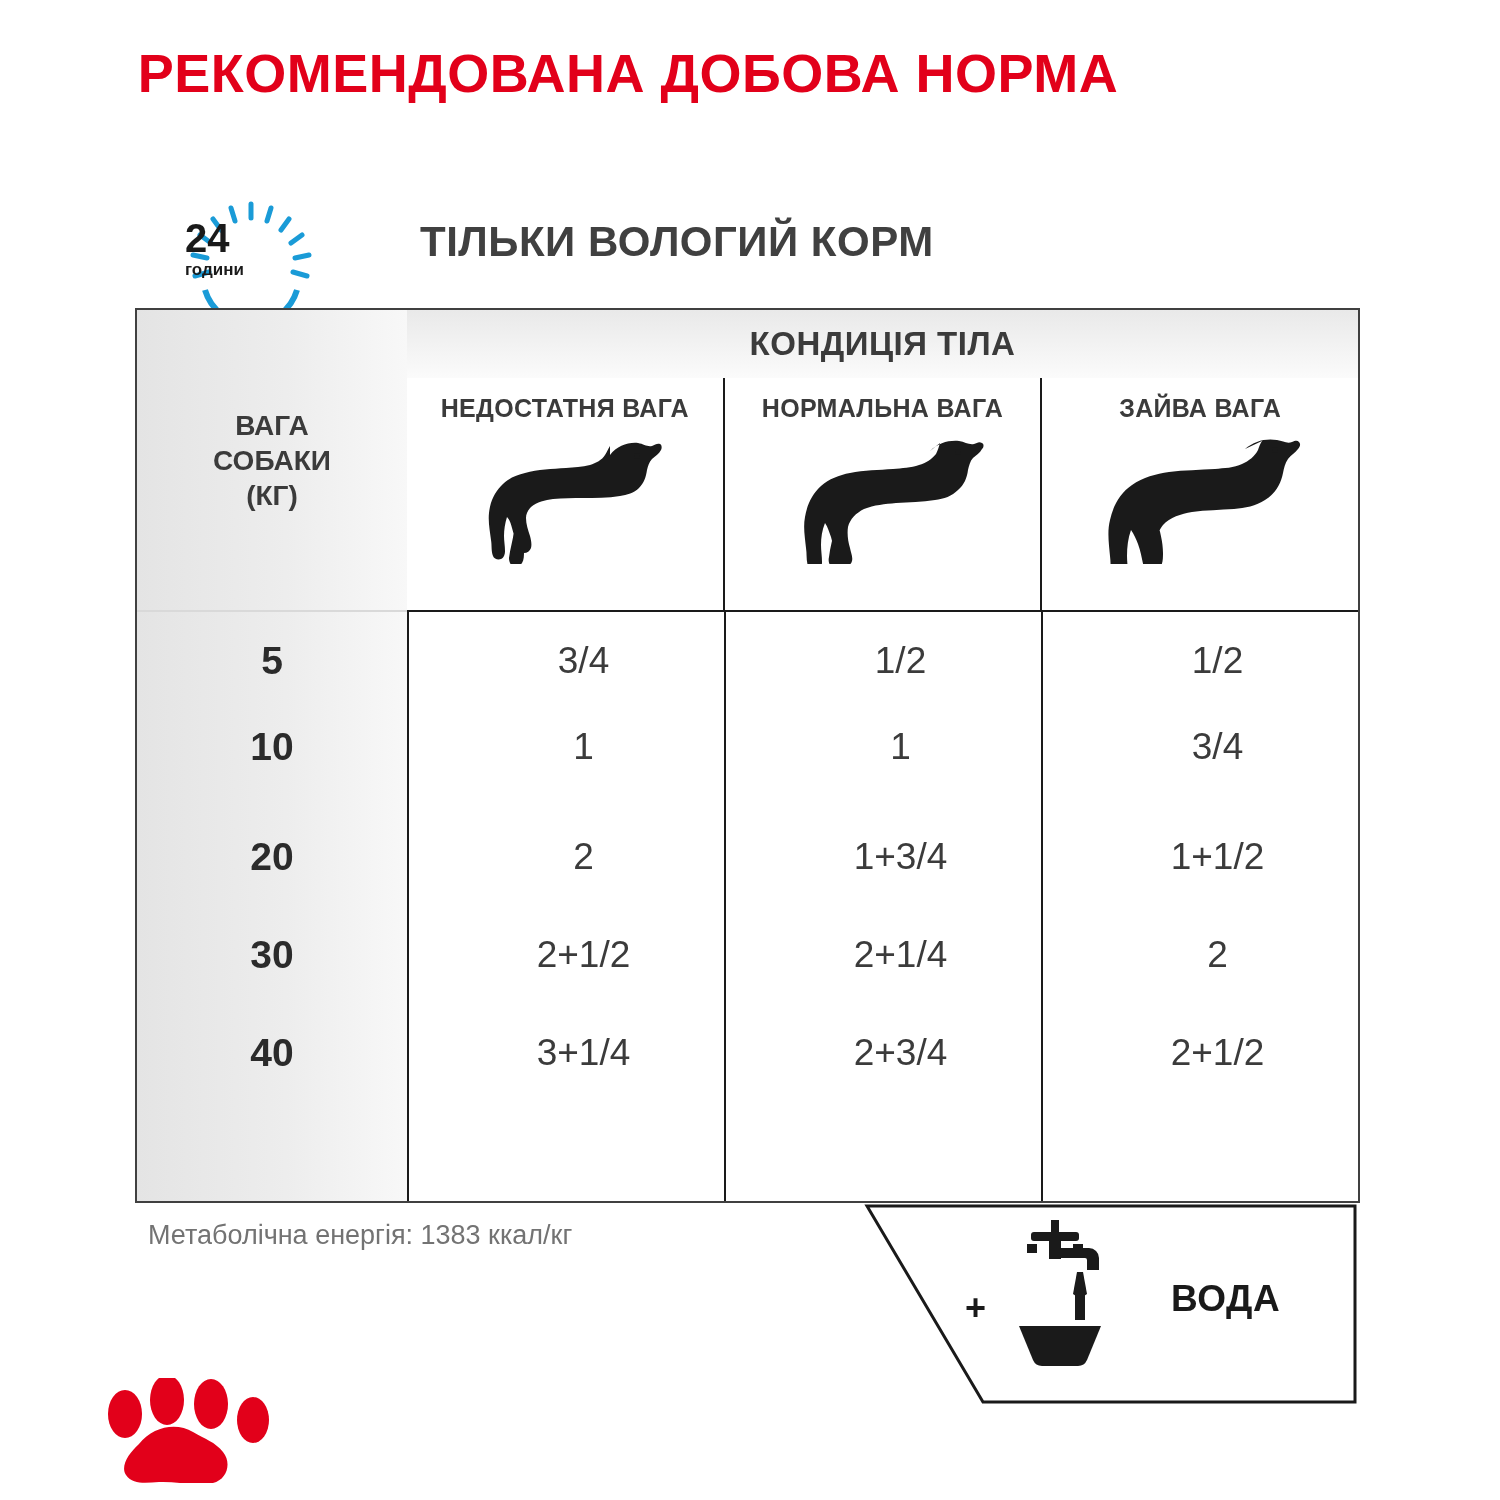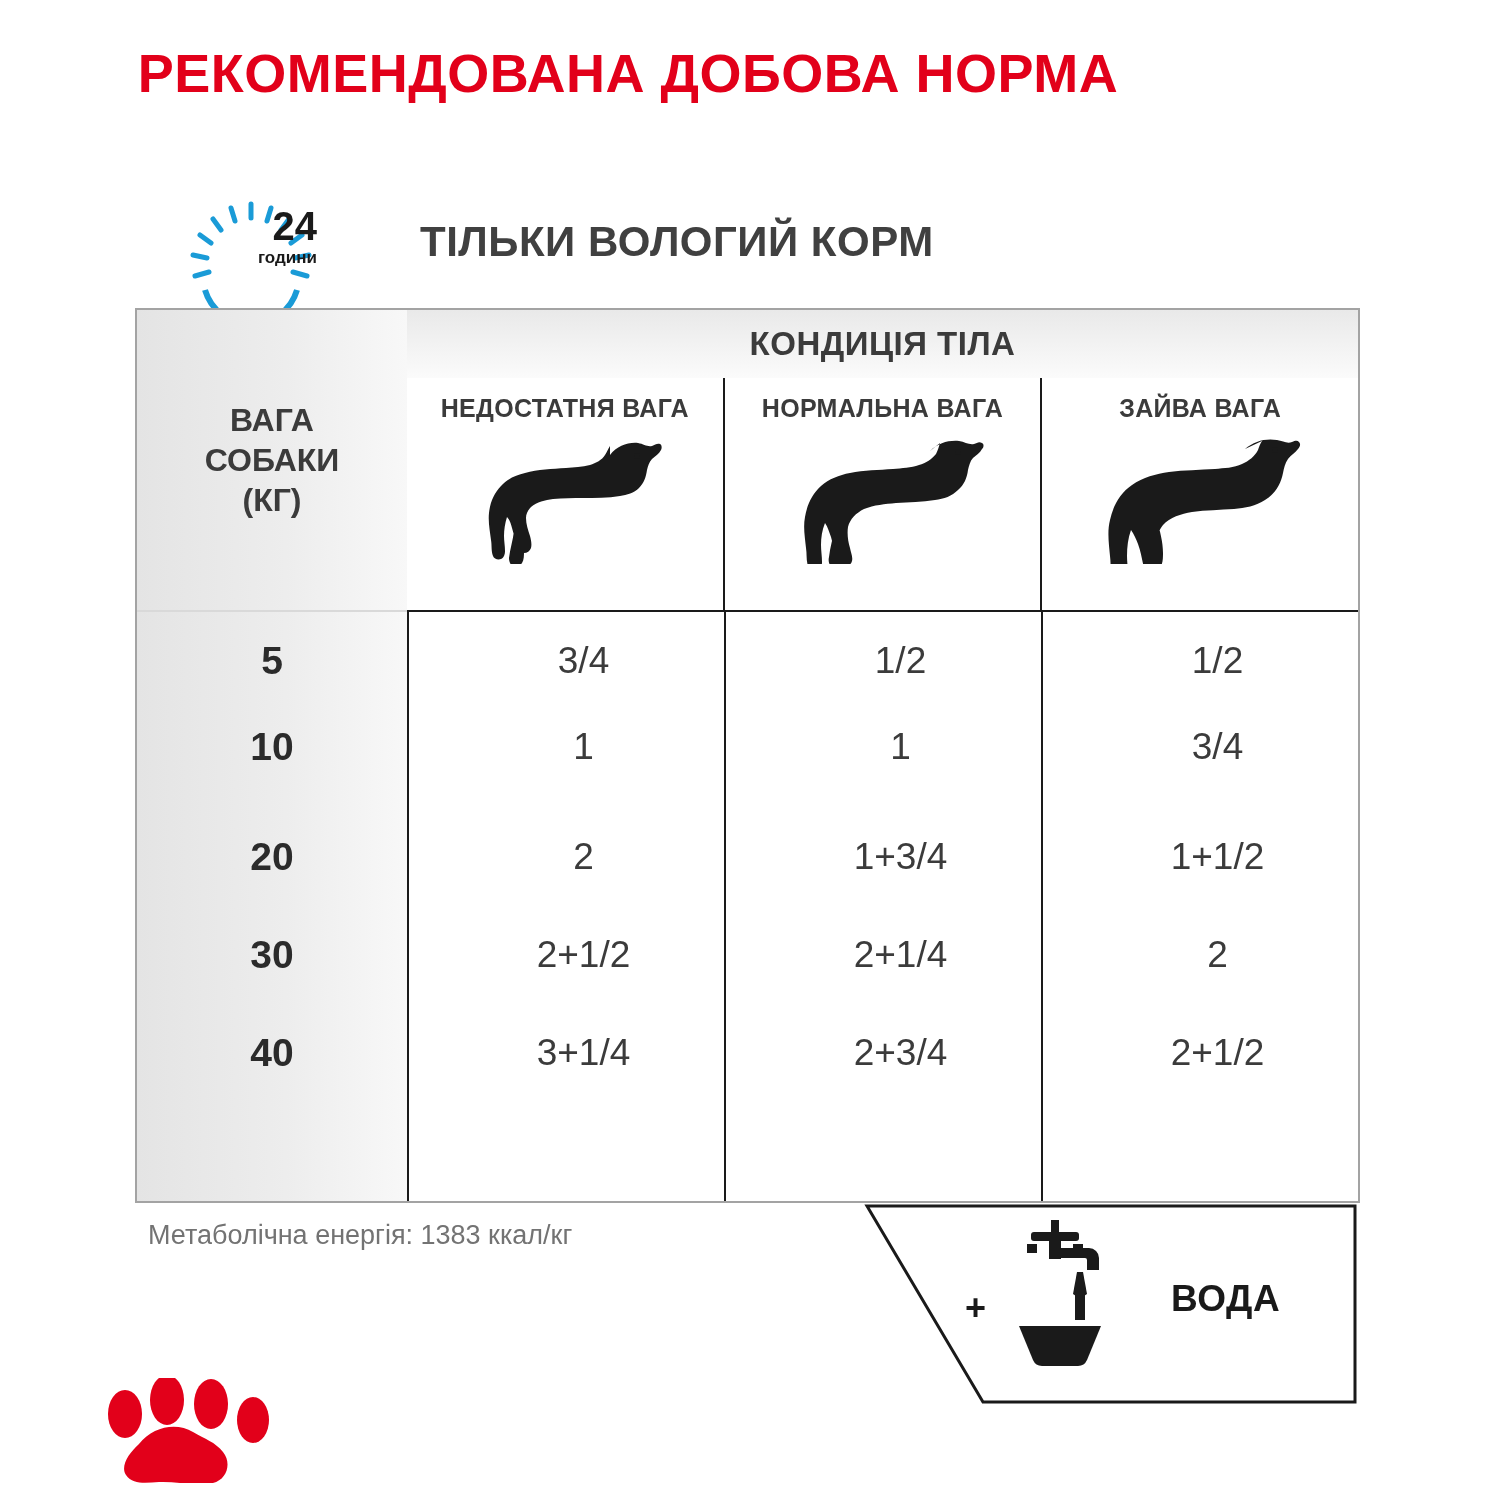--- a/index.html
+++ b/index.html
@@ -52,21 +52,21 @@
     white-space: nowrap;
   }
 
   
   .table-wrap {
     position: absolute;
     left: 135px;
     top: 308px;
     width: 1225px;
     height: 895px;
-    border: 2px solid #a3a3a3;
+    border: 2px solid #404040;
     box-sizing: border-box;
     background: #ffffff;
   }
 
   .bcs-header {
     position: absolute;
     left: 270px;
     top: 0;
     width: 951px;
     height: 68px;
@@ -85,21 +85,21 @@
     position: absolute;
     left: 0;
     top: 0;
     width: 270px;
     height: 300px;
     background: linear-gradient(to right, #e4e4e4 0%, #ededed 55%, #f8f8f8 100%);
     display: flex;
     flex-direction: column;
     align-items: center;
     justify-content: center;
-    font-size: 32px;
+    font-size: 28px;
     font-weight: bold;
     color: #3b3b3b;
     line-height: 1.25;
     box-sizing: border-box;
   }
 
   .cond-cols {
     position: absolute;
     left: 270px;
     top: 68px;
@@ -260,21 +260,21 @@
       <line x1="104" y1="21" x2="96" y2="32"></line>
       <line x1="117" y1="37" x2="106" y2="45"></line>
       <line x1="124" y1="57" x2="110" y2="60"></line>
       <line x1="10" y1="78" x2="24" y2="74"></line>
       <line x1="122" y1="78" x2="108" y2="74"></line>
     </g>
     <g stroke="#1a9bd7" stroke-width="6" fill="none">
       <path d="M20 92 A 48 48 0 0 0 112 92"></path>
     </g>
   </svg>
-  <div style="position:absolute; left:0; top:8px; width:132px; text-align:right;">
+  <div style="position:absolute; left:0; top:20px; width:132px; text-align:left;">
     <div style="font-size:40px; font-weight:bold; color:#1a1a1a; line-height:1;">24</div>
     <div style="font-size:17px; font-weight:bold; color:#1a1a1a; margin-top:2px;">години</div>
   </div>
 </div>
 
 <div class="subtitle">ТІЛЬКИ ВОЛОГИЙ КОРМ</div>
 
 <div class="table-wrap">
 
   <div class="bcs-header">КОНДИЦІЯ ТІЛА</div>

